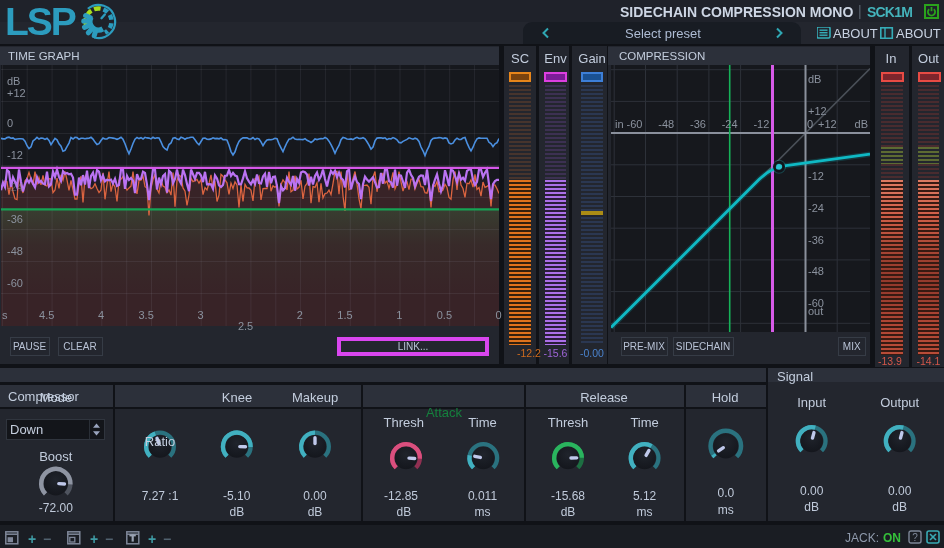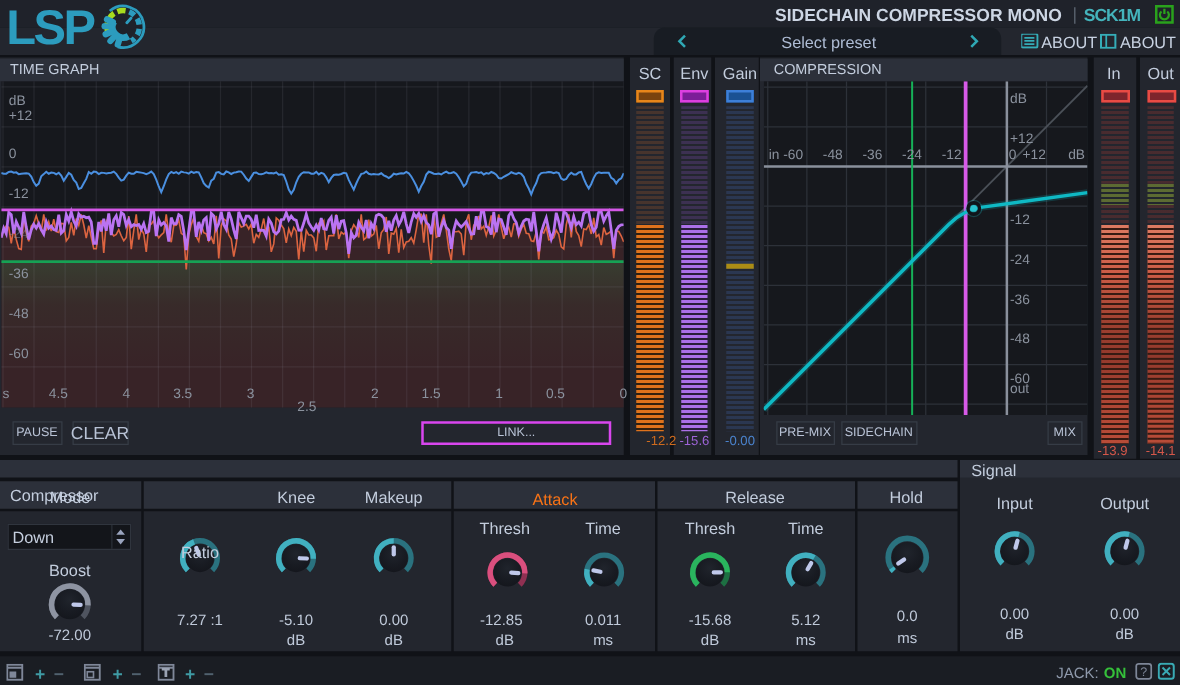--- a/index.html
+++ b/index.html
@@ -257,26 +257,26 @@
 <svg style="position:absolute;left:926px;top:530px" width="14" height="14">
 <rect x="1" y="1" width="12" height="12" rx="2" fill="none" stroke="#39aab4" stroke-width="1.6"></rect>
 <line x1="4" y1="4" x2="10" y2="10" stroke="#39aab4" stroke-width="1.6"></line>
 <line x1="10" y1="4" x2="4" y2="10" stroke="#39aab4" stroke-width="1.6"></line>
 </svg>
 <svg style="position:absolute;left:91px;top:423px" width="12" height="13">
 <path d="M 5.5 0.5 L 9 4.8 L 2 4.8 Z" fill="#9aa4be"></path>
 <path d="M 5.5 12.5 L 9 8.2 L 2 8.2 Z" fill="#9aa4be"></path>
 </svg>
 <div style="position:absolute;left:9.5px;top:336.5px;width:40px;height:19.5px;border:1px solid #363c46;box-sizing:border-box;color:#b9c3d6;font-size:10px;font-family:'Liberation Sans',sans-serif;display:flex;align-items:center;justify-content:center;">PAUSE</div>
-<div style="position:absolute;left:57.5px;top:336.5px;width:45px;height:19.5px;border:1px solid #363c46;box-sizing:border-box;color:#b9c3d6;font-size:14px;font-family:'Liberation Sans',sans-serif;display:flex;align-items:center;justify-content:center;">CLEAR</div>
-<div style="position:absolute;left:337px;top:336.5px;width:152px;height:19.5px;border:2px solid #d946ef;box-sizing:border-box;color:#b9c3d6;font-size:10px;font-family:'Liberation Sans',sans-serif;display:flex;align-items:center;justify-content:center;">LINK...</div>
+<div style="position:absolute;left:57.5px;top:336.5px;width:45px;height:19.5px;border:1px solid #363c46;box-sizing:border-box;color:#b9c3d6;font-size:10px;font-family:'Liberation Sans',sans-serif;display:flex;align-items:center;justify-content:center;">CLEAR</div>
+<div style="position:absolute;left:337px;top:336.5px;width:152px;height:19.5px;border:4px solid #d946ef;box-sizing:border-box;color:#b9c3d6;font-size:10px;font-family:'Liberation Sans',sans-serif;display:flex;align-items:center;justify-content:center;">LINK...</div>
 <div style="position:absolute;left:620.5px;top:336.5px;width:47px;height:19px;border:1px solid #363c46;box-sizing:border-box;color:#b9c3d6;font-size:10px;font-family:'Liberation Sans',sans-serif;display:flex;align-items:center;justify-content:center;">PRE-MIX</div>
 <div style="position:absolute;left:672.5px;top:336.5px;width:61px;height:19px;border:1px solid #363c46;box-sizing:border-box;color:#b9c3d6;font-size:10px;font-family:'Liberation Sans',sans-serif;display:flex;align-items:center;justify-content:center;">SIDECHAIN</div>
 <div style="position:absolute;left:837.5px;top:336.5px;width:28.5px;height:19px;border:1px solid #363c46;box-sizing:border-box;color:#b9c3d6;font-size:10px;font-family:'Liberation Sans',sans-serif;display:flex;align-items:center;justify-content:center;">MIX</div>
-<div style="position:absolute;top:5px;font-size:14px;color:#cdd6e4;font-family:'Liberation Sans',sans-serif;white-space:nowrap;line-height:1;font-weight:bold;left:620px;">SIDECHAIN COMPRESSOR MONO</div>
+<div style="position:absolute;top:5px;font-size:14px;color:#cdd6e4;font-family:'Liberation Sans',sans-serif;white-space:nowrap;line-height:1;font-weight:bold;left:620px;">SIDECHAIN COMPRESSION MONO</div>
 <div style="position:absolute;top:4px;font-size:14px;color:#5a626e;font-family:'Liberation Sans',sans-serif;white-space:nowrap;line-height:1;left:858px;">|</div>
 <div style="position:absolute;top:5px;font-size:14px;color:#44b4bc;font-family:'Liberation Sans',sans-serif;white-space:nowrap;line-height:1;font-weight:bold;letter-spacing:-0.8px;left:867px;">SCK1M</div>
 <div style="position:absolute;top:27px;font-size:13px;color:#aebcd4;font-family:'Liberation Sans',sans-serif;white-space:nowrap;line-height:1;left:663px;transform:translateX(-50%);">Select preset</div>
 <div style="position:absolute;top:27px;font-size:13px;color:#c8d2e2;font-family:'Liberation Sans',sans-serif;white-space:nowrap;line-height:1;left:833px;">ABOUT</div>
 <div style="position:absolute;top:27px;font-size:13px;color:#c8d2e2;font-family:'Liberation Sans',sans-serif;white-space:nowrap;line-height:1;left:896px;">ABOUT</div>
 <div style="position:absolute;top:51px;font-size:11.5px;color:#c3cddd;font-family:'Liberation Sans',sans-serif;white-space:nowrap;line-height:1;left:8px;">TIME GRAPH</div>
 <div style="position:absolute;top:51px;font-size:11.5px;color:#c3cddd;font-family:'Liberation Sans',sans-serif;white-space:nowrap;line-height:1;left:619px;">COMPRESSION</div>
 <div style="position:absolute;top:390px;font-size:13px;color:#c3cddd;font-family:'Liberation Sans',sans-serif;white-space:nowrap;line-height:1;left:8px;">Compressor</div>
 <div style="position:absolute;top:370px;font-size:13px;color:#c3cddd;font-family:'Liberation Sans',sans-serif;white-space:nowrap;line-height:1;left:777px;">Signal</div>
 <div style="position:absolute;top:76px;font-size:11px;color:#8b929e;font-family:'Liberation Sans',sans-serif;white-space:nowrap;line-height:1;left:7px;">dB</div>
@@ -322,21 +322,21 @@
 <div style="position:absolute;top:52px;font-size:13px;color:#c3cddd;font-family:'Liberation Sans',sans-serif;white-space:nowrap;line-height:1;left:928.5px;transform:translateX(-50%);">Out</div>
 <div style="position:absolute;top:347.5px;font-size:10.5px;color:#cf6b1e;font-family:'Liberation Sans',sans-serif;white-space:nowrap;line-height:1;left:529px;transform:translateX(-50%);">-12.2</div>
 <div style="position:absolute;top:347.5px;font-size:10.5px;color:#9e64d8;font-family:'Liberation Sans',sans-serif;white-space:nowrap;line-height:1;left:555.5px;transform:translateX(-50%);">-15.6</div>
 <div style="position:absolute;top:347.5px;font-size:10.5px;color:#4a82cc;font-family:'Liberation Sans',sans-serif;white-space:nowrap;line-height:1;left:592px;transform:translateX(-50%);">-0.00</div>
 <div style="position:absolute;top:355.5px;font-size:10.5px;color:#d4574a;font-family:'Liberation Sans',sans-serif;white-space:nowrap;line-height:1;left:890px;transform:translateX(-50%);">-13.9</div>
 <div style="position:absolute;top:355.5px;font-size:10.5px;color:#d4574a;font-family:'Liberation Sans',sans-serif;white-space:nowrap;line-height:1;left:928.5px;transform:translateX(-50%);">-14.1</div>
 <div style="position:absolute;top:391px;font-size:13px;color:#c3cddd;font-family:'Liberation Sans',sans-serif;white-space:nowrap;line-height:1;left:56px;transform:translateX(-50%);">Mode</div>
 <div style="position:absolute;top:391px;font-size:13px;color:#c3cddd;font-family:'Liberation Sans',sans-serif;white-space:nowrap;line-height:1;left:160px;transform:translateX(-50%);margin-top:44px;">Ratio</div>
 <div style="position:absolute;top:391px;font-size:13px;color:#c3cddd;font-family:'Liberation Sans',sans-serif;white-space:nowrap;line-height:1;left:237px;transform:translateX(-50%);">Knee</div>
 <div style="position:absolute;top:391px;font-size:13px;color:#c3cddd;font-family:'Liberation Sans',sans-serif;white-space:nowrap;line-height:1;left:315px;transform:translateX(-50%);">Makeup</div>
-<div style="position:absolute;top:393px;font-size:13px;color:#f97316;font-family:'Liberation Sans',sans-serif;white-space:nowrap;line-height:1;left:444px;transform:translateX(-50%);">Attack</div>
+<div style="position:absolute;top:406px;font-size:13px;color:#15803d;font-family:'Liberation Sans',sans-serif;white-space:nowrap;line-height:1;left:444px;transform:translateX(-50%);">Attack</div>
 <div style="position:absolute;top:391px;font-size:13px;color:#c3cddd;font-family:'Liberation Sans',sans-serif;white-space:nowrap;line-height:1;left:604px;transform:translateX(-50%);">Release</div>
 <div style="position:absolute;top:391px;font-size:13px;color:#c3cddd;font-family:'Liberation Sans',sans-serif;white-space:nowrap;line-height:1;left:725px;transform:translateX(-50%);">Hold</div>
 <div style="position:absolute;top:416px;font-size:13px;color:#c3cddd;font-family:'Liberation Sans',sans-serif;white-space:nowrap;line-height:1;left:403.8px;transform:translateX(-50%);">Thresh</div>
 <div style="position:absolute;top:416px;font-size:13px;color:#c3cddd;font-family:'Liberation Sans',sans-serif;white-space:nowrap;line-height:1;left:482.5px;transform:translateX(-50%);">Time</div>
 <div style="position:absolute;top:416px;font-size:13px;color:#c3cddd;font-family:'Liberation Sans',sans-serif;white-space:nowrap;line-height:1;left:568px;transform:translateX(-50%);">Thresh</div>
 <div style="position:absolute;top:416px;font-size:13px;color:#c3cddd;font-family:'Liberation Sans',sans-serif;white-space:nowrap;line-height:1;left:644.6px;transform:translateX(-50%);">Time</div>
 <div style="position:absolute;top:396px;font-size:13px;color:#c3cddd;font-family:'Liberation Sans',sans-serif;white-space:nowrap;line-height:1;left:811.7px;transform:translateX(-50%);">Input</div>
 <div style="position:absolute;top:396px;font-size:13px;color:#c3cddd;font-family:'Liberation Sans',sans-serif;white-space:nowrap;line-height:1;left:899.7px;transform:translateX(-50%);">Output</div>
 <div style="position:absolute;top:423px;font-size:13px;color:#c5cede;font-family:'Liberation Sans',sans-serif;white-space:nowrap;line-height:1;left:10px;">Down</div>
 <div style="position:absolute;top:450px;font-size:13px;color:#c3cddd;font-family:'Liberation Sans',sans-serif;white-space:nowrap;line-height:1;left:55.8px;transform:translateX(-50%);">Boost</div>

